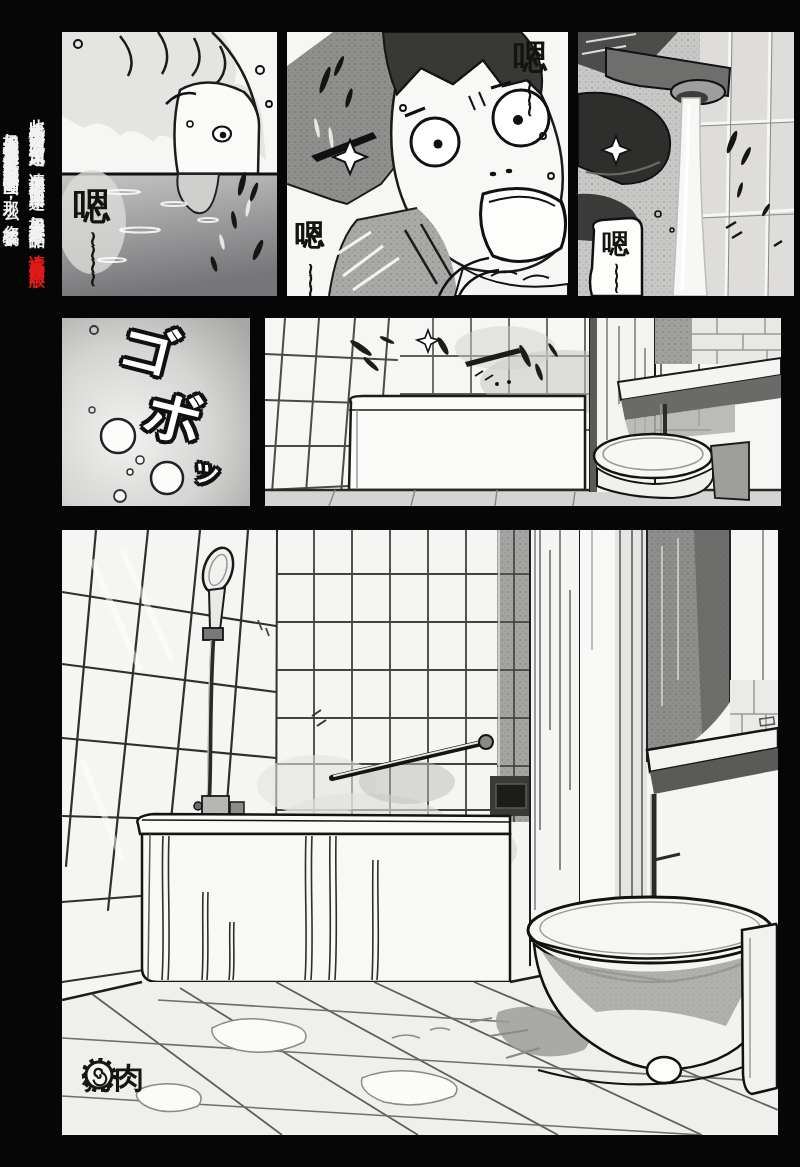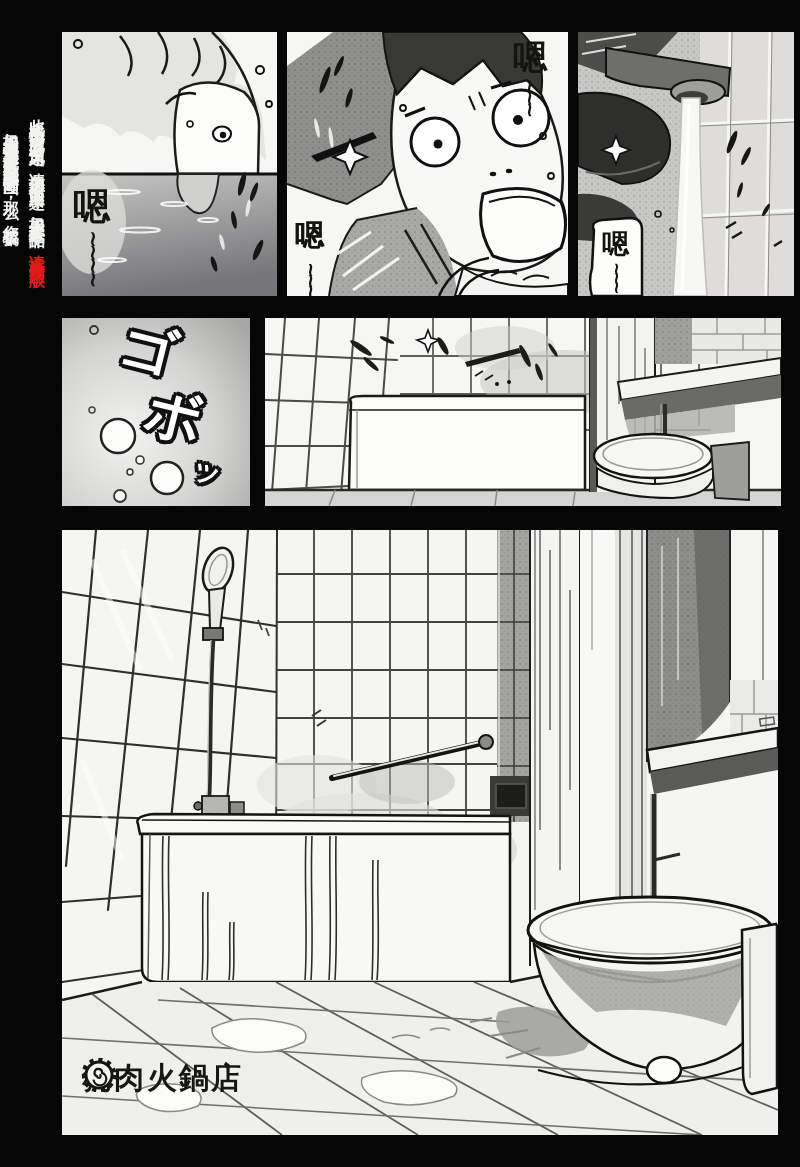--- a/index.html
+++ b/index.html
@@ -435,17 +435,16 @@
       </g>
     </svg>
 
     <div class="watermark">
       <span>狗肉</span>
       <svg width="34" height="34" viewBox="0 0 34 34">
         <circle cx="17" cy="17" r="15" fill="none" stroke="#161614" stroke-width="5" stroke-dasharray="4 4.7"></circle>
         <circle cx="17" cy="17" r="13" fill="#f5f5f3" stroke="#161614" stroke-width="3"></circle>
         <path d="M17.5,16.5 a1.8,1.8 0 1 1 -2.4,1.8 a3.8,3.8 0 1 1 5,-3.4 a6.4,6.4 0 1 1 -8.6,6.8" fill="none" stroke="#161614" stroke-width="2.2"></path>
       </svg>
-      <span>火鍋店</span>
     </div>
   </div>
 
 </div>
 
 </body></html>

